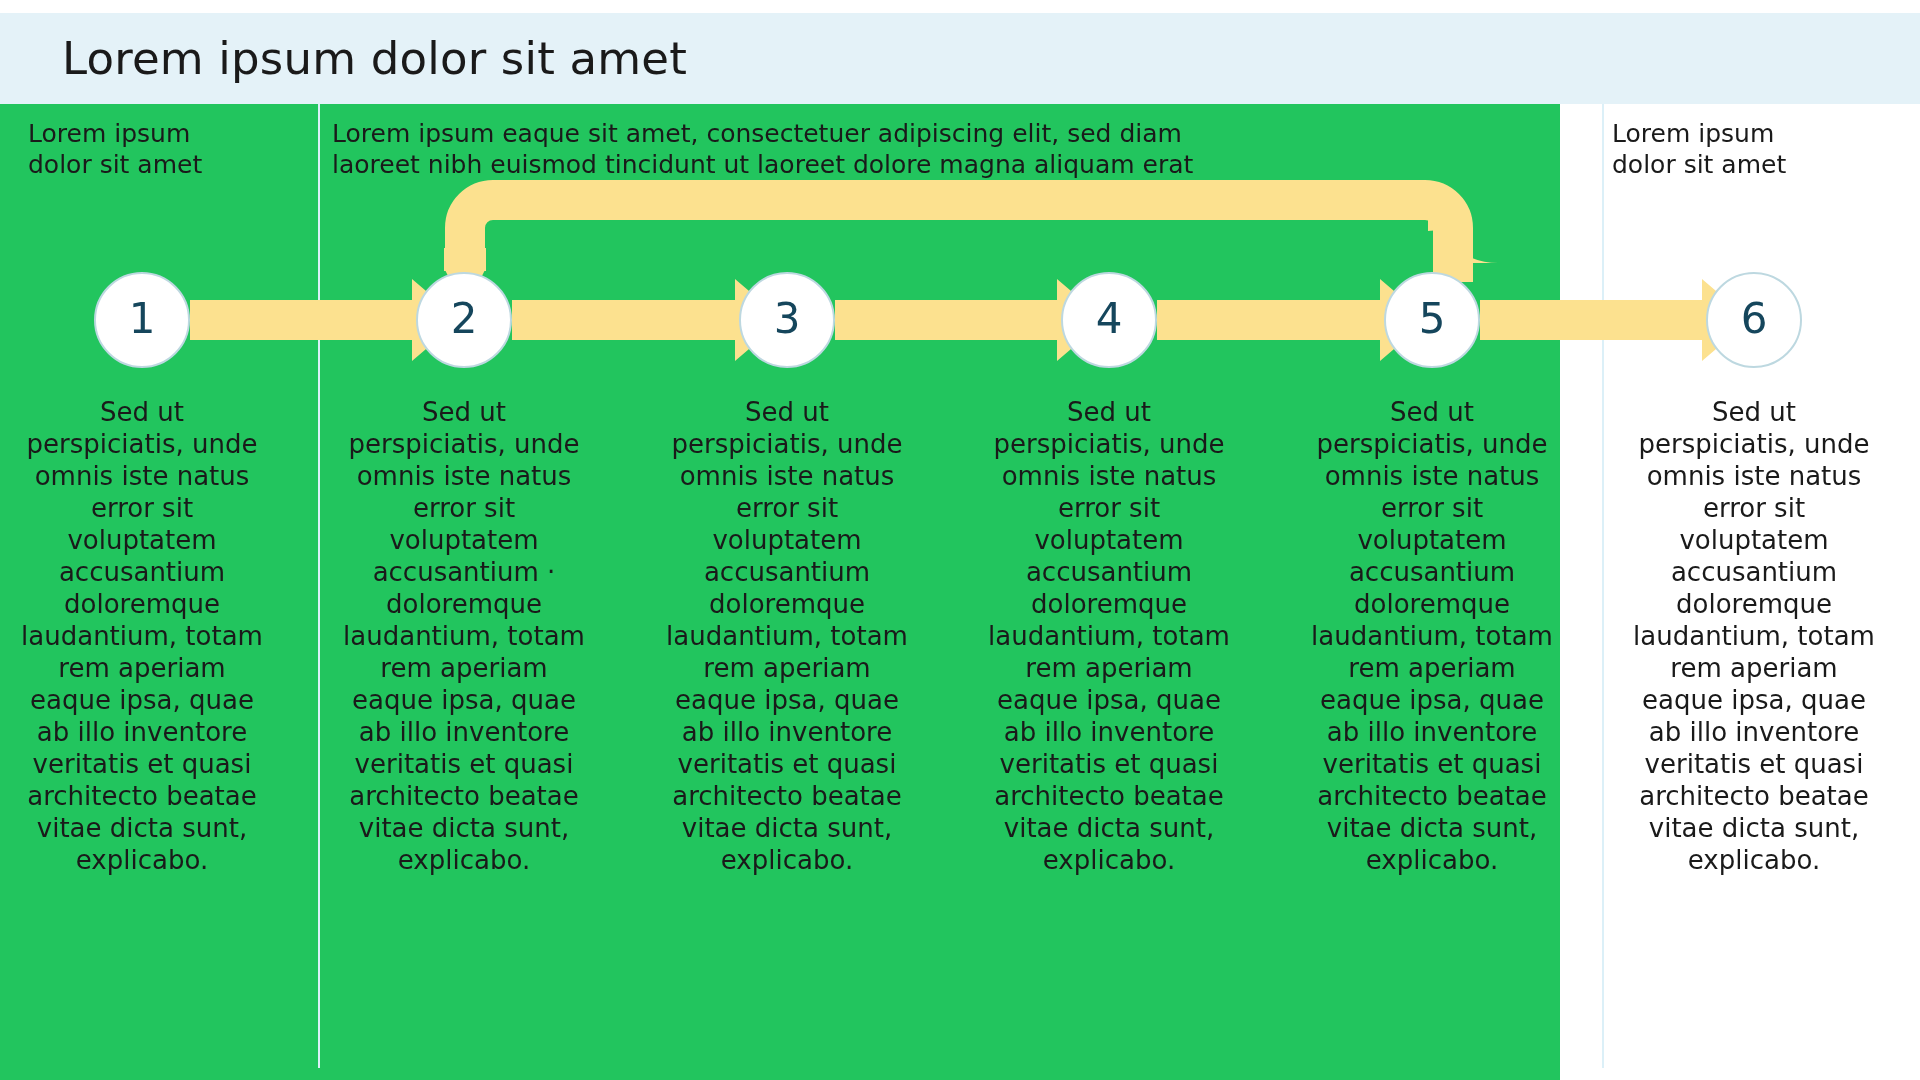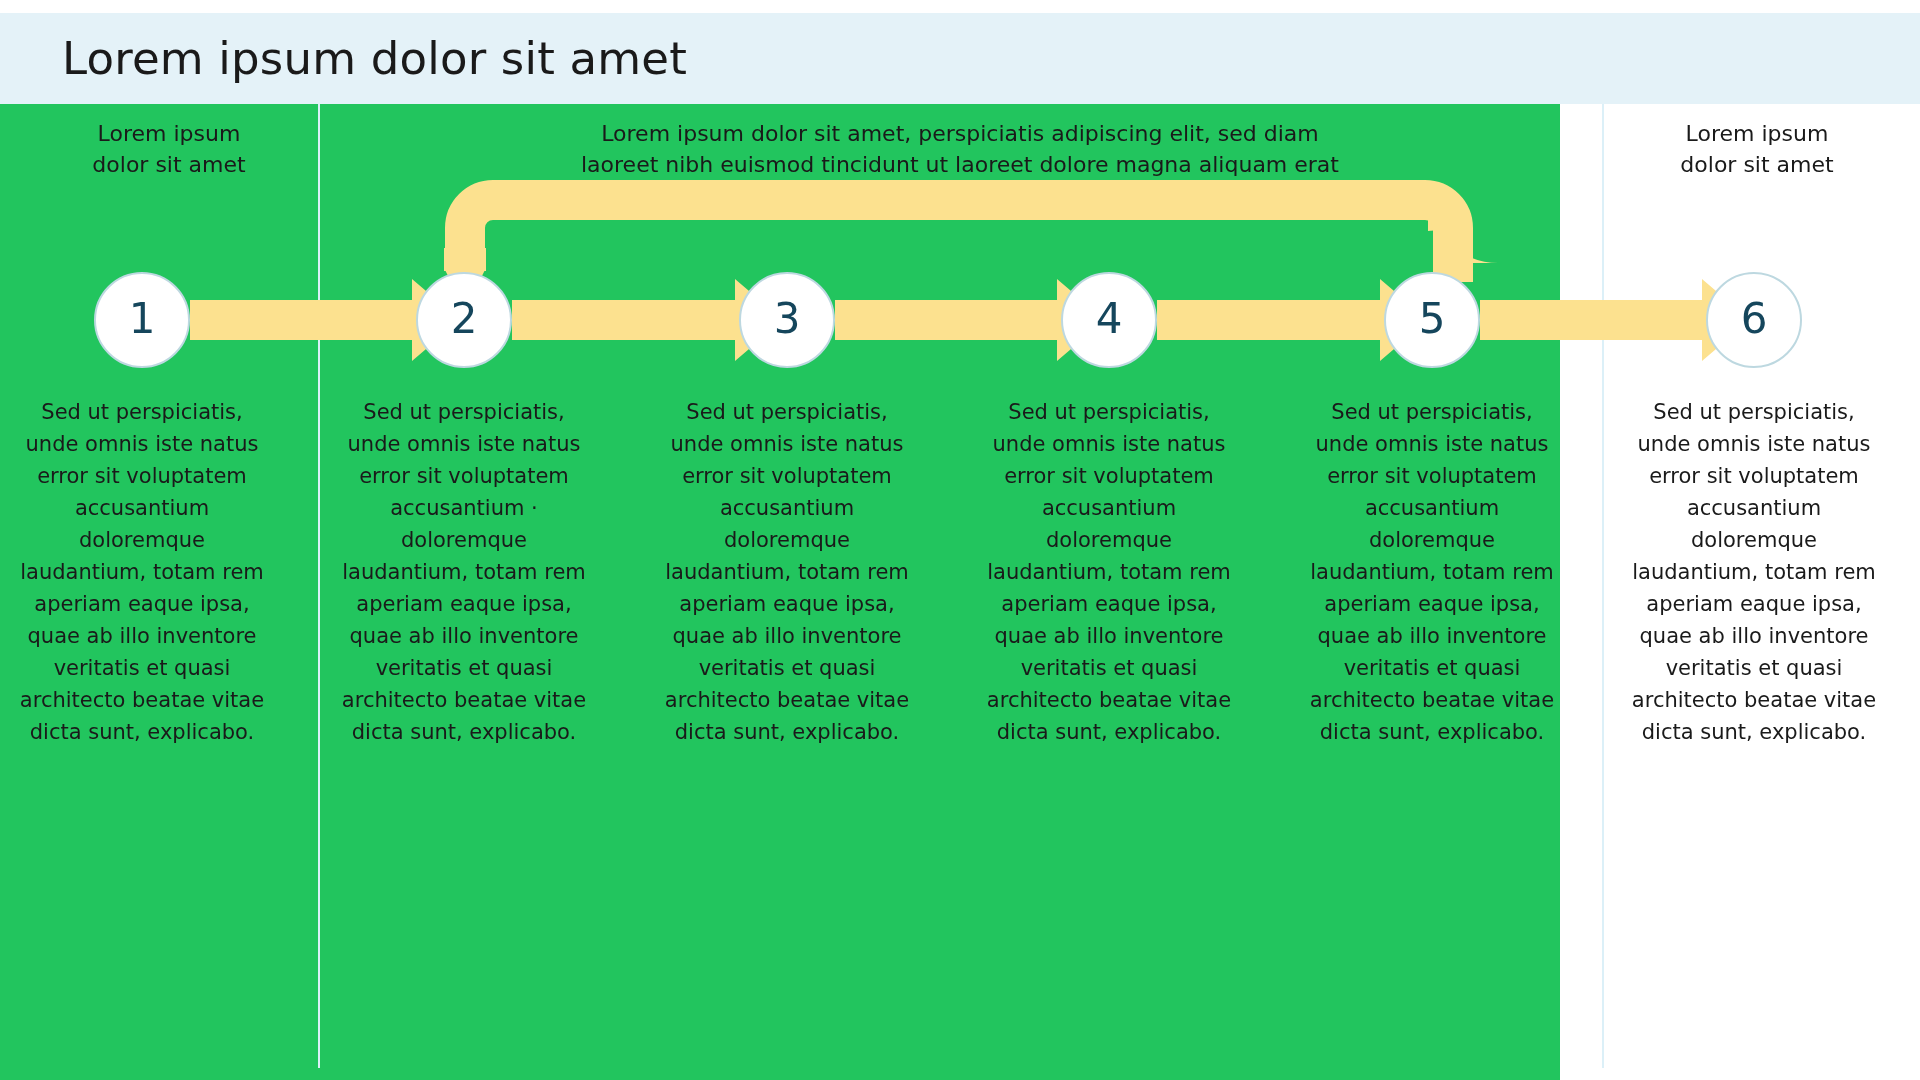--- a/index.html
+++ b/index.html
@@ -49,22 +49,21 @@
     top: 91px;
     width: 2px;
     background: #dcf0f8;
   }
   #divider-left  { left: 318px;  height: 964px; }
   #divider-right { left: 1602px; height: 964px; }
 
   
   .group-header {
     position: absolute;
-    text-align: center;
-    font-size: 22px;
+    font-size: 25px;
     line-height: 31px;
     color: #1a1a1a;
   }
   #group-header-left  { left: 28px;   top: 105px; width: 282px; }
   #group-header-mid   { left: 332px;  top: 105px; width: 1256px; }
   #group-header-right { left: 1612px; top: 105px; width: 290px; }
 
   
   #flow-layer {
     position: absolute;
@@ -95,21 +94,21 @@
     font-weight: 400;
     padding-bottom: 3px;
   }
 
   
   .step-body {
     position: absolute;
     top: 383px;
     width: 246px;
     text-align: center;
-    font-size: 21px;
+    font-size: 26px;
     line-height: 32px;
     color: #1a1a1a;
   }
 </style>
 </head>
 <body>
 
 <div id="stage">
 
   <div id="header-band"></div>
@@ -117,21 +116,21 @@
 
   <div class="divider" id="divider-left"></div>
   <div class="divider" id="divider-right"></div>
 
   <div class="group-header" id="group-header-left">
     <div>Lorem ipsum</div>
     <div>dolor sit amet</div>
   </div>
 
   <div class="group-header" id="group-header-mid">
-    <div>Lorem ipsum dolor sit amet, perspiciatis adipiscing elit, sed diam</div>
+    <div>Lorem ipsum eaque sit amet, consectetuer adipiscing elit, sed diam</div>
     <div>laoreet nibh euismod tincidunt ut laoreet dolore magna aliquam erat</div>
   </div>
 
   <div class="group-header" id="group-header-right">
     <div>Lorem ipsum</div>
     <div>dolor sit amet</div>
   </div>
 
   <svg id="flow-layer" viewBox="0 0 1920 1080">
 

